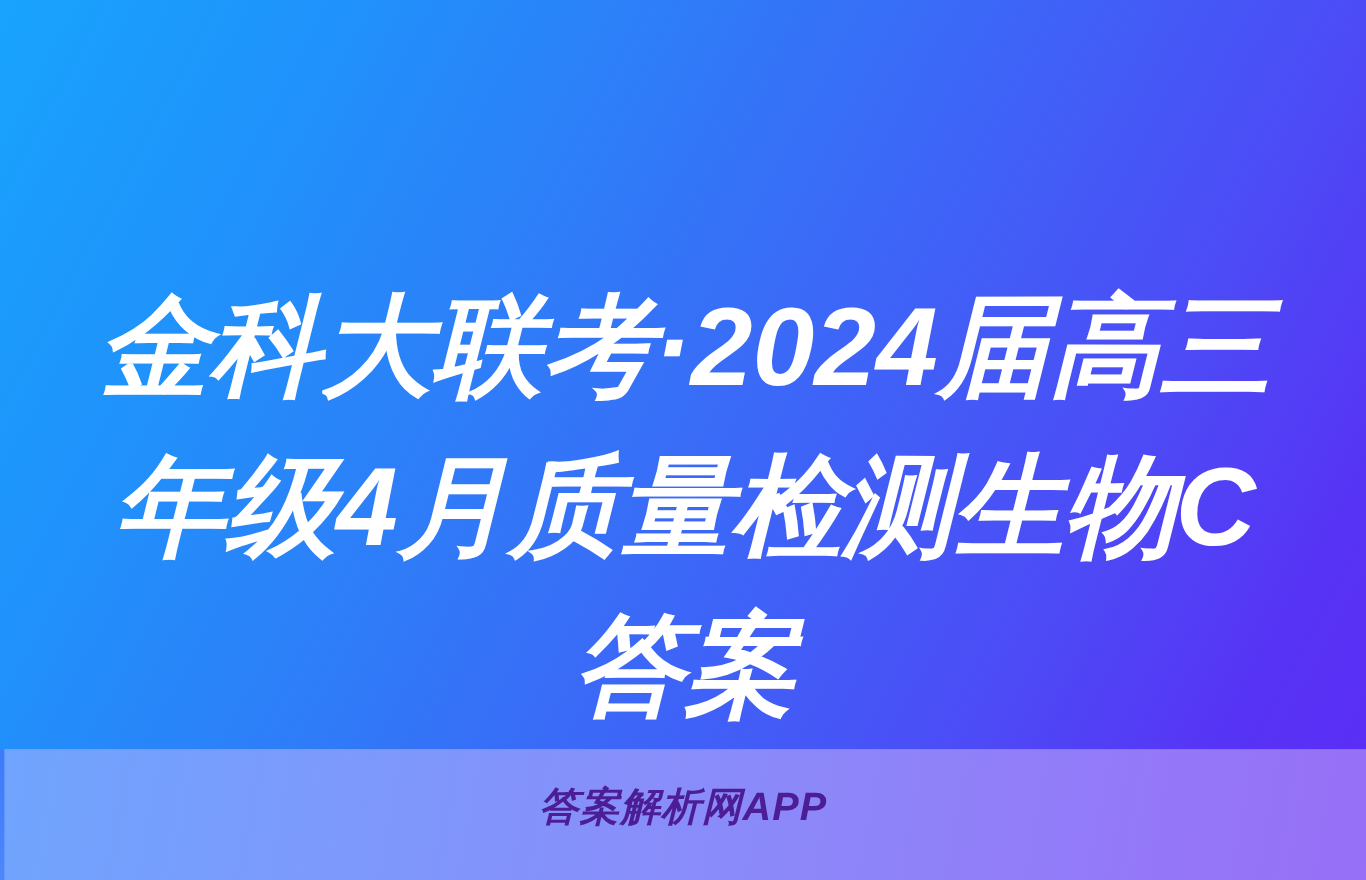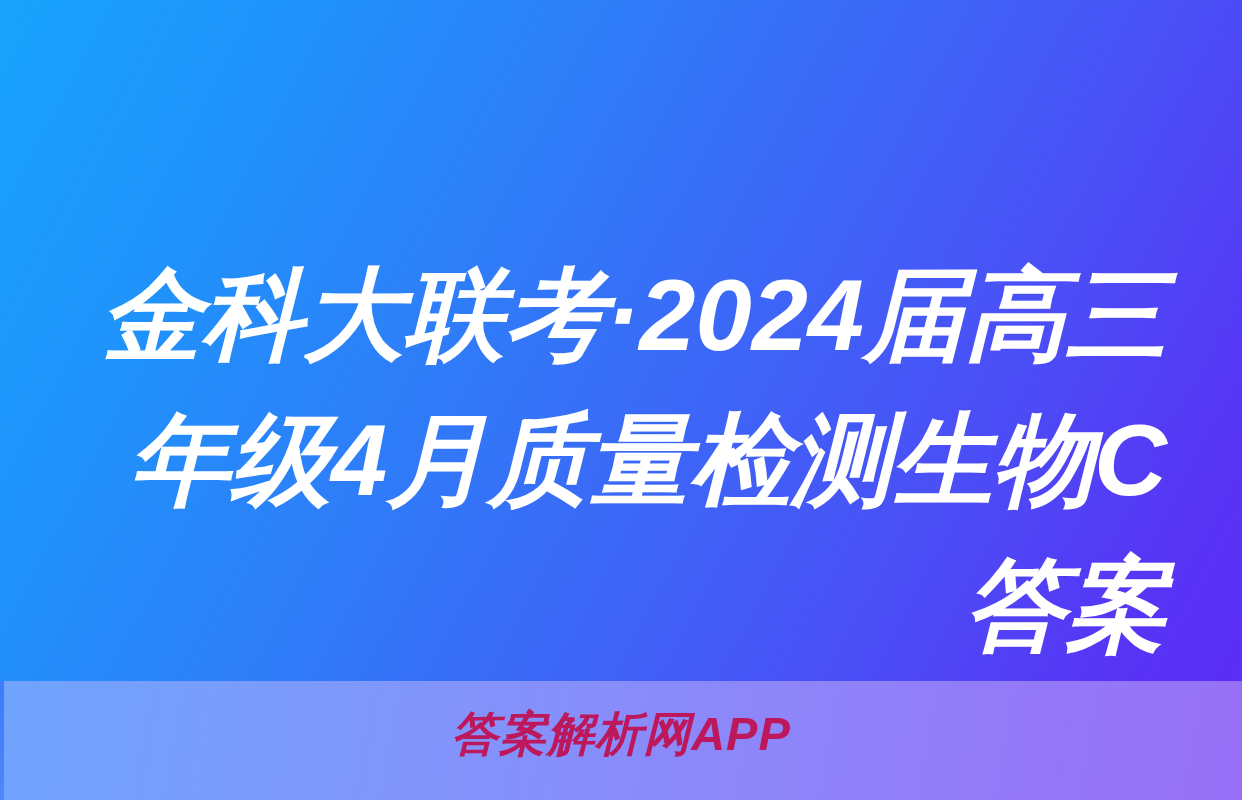--- a/index.html
+++ b/index.html
@@ -61,38 +61,38 @@
     position: absolute;
     left: 78px;
     right: 75px;
     top: 176px;
     color: #ffffff;
     font-size: 101px;
     line-height: 145px;
     font-weight: 700;
     font-style: italic;
     letter-spacing: 0px;
-    text-align: right;
+    text-align: center;
     white-space: pre-wrap;
     word-break: break-all;
     text-rendering: geometricPrecision;
   }
 
   
   .watermark {
     position: absolute;
     left: 0;
     right: 0;
     top: 698px;
     height: 70px;
     display: flex;
     align-items: center;
     justify-content: center;
-    color: #be185d;
-    font-size: 47px;
+    color: #4c1d95;
+    font-size: 36px;
     font-weight: 700;
     font-style: italic;
     letter-spacing: 1px;
     line-height: 1;
     white-space: nowrap;
   }
 </style>
 </head>
 <body>
 

